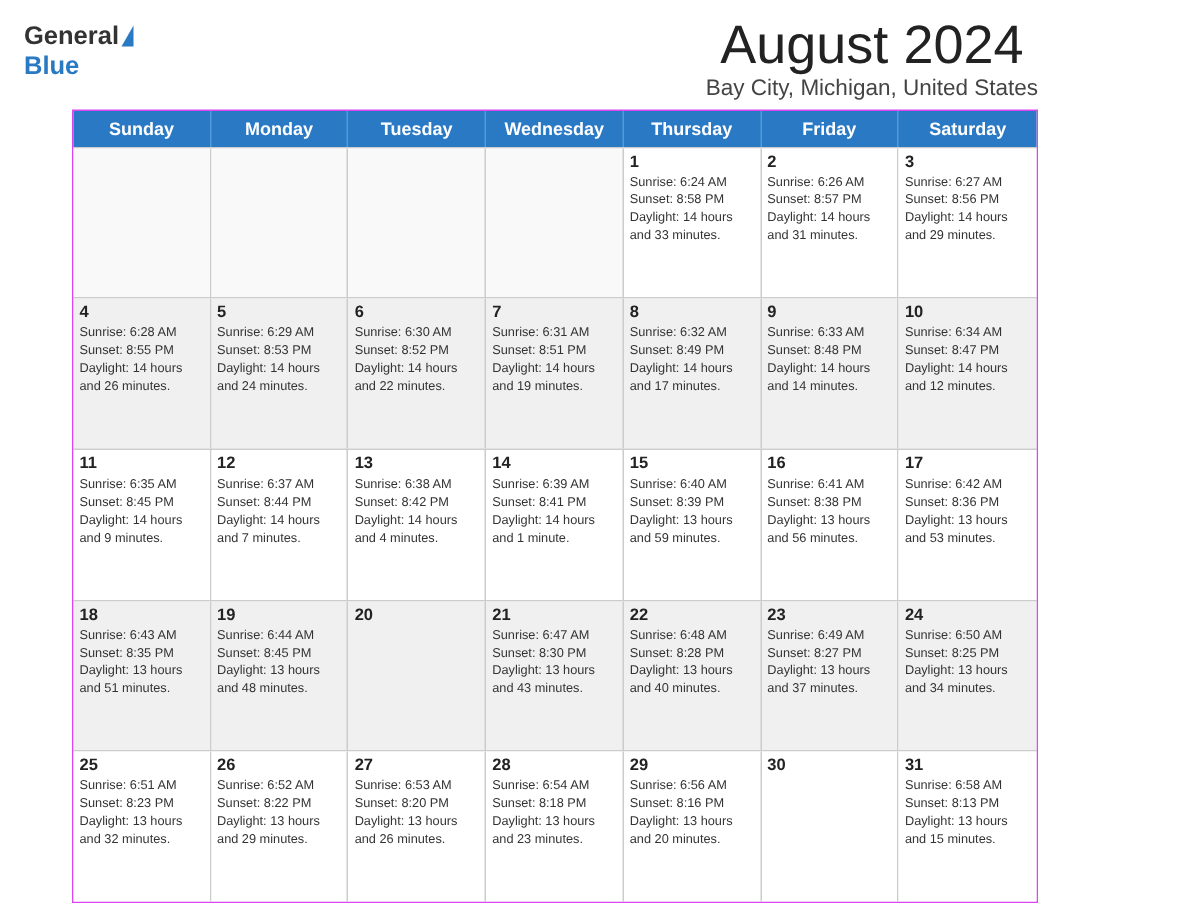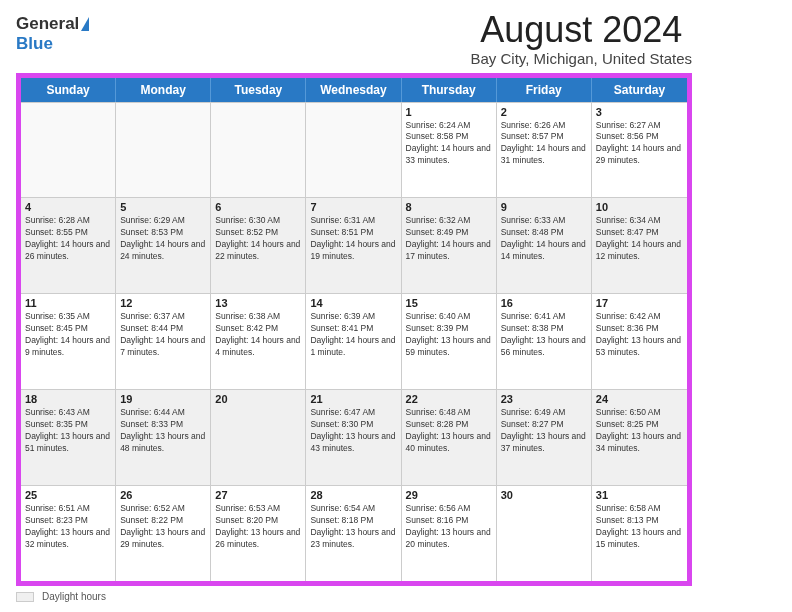--- a/index.html
+++ b/index.html
@@ -52,21 +52,22 @@
       line-height: 1.1;
     }
     .calendar-subtitle {
       font-size: 15px;
       color: #444;
     }
     .calendar {
       flex: 1;
       display: flex;
       flex-direction: column;
-      border: 5px solid #d946ef;
+      border: 1px solid #d946ef;
+      margin-left: 32px;
     }
     .cal-header-row {
       display: grid;
       grid-template-columns: repeat(7, 1fr);
       background: #2979c5;
     }
     .cal-header-cell {
       color: #fff;
       font-size: 12px;
       font-weight: bold;
@@ -271,21 +272,21 @@
         <div class="cal-week">
           <div class="cal-cell shaded">
             <div class="day-num">18</div>
             <div class="day-info" style="white-space: pre-line;">Sunrise: 6:43 AM
 Sunset: 8:35 PM
 Daylight: 13 hours and 51 minutes.</div>
           </div>
           <div class="cal-cell shaded">
             <div class="day-num">19</div>
             <div class="day-info" style="white-space: pre-line;">Sunrise: 6:44 AM
-Sunset: 8:33 PM
+Sunset: 8:45 PM
 Daylight: 13 hours and 48 minutes.</div>
           </div>
           <div class="cal-cell shaded">
             <div class="day-num">20</div>
           </div>
           <div class="cal-cell shaded">
             <div class="day-num">21</div>
             <div class="day-info" style="white-space: pre-line;">Sunrise: 6:47 AM
 Sunset: 8:30 PM
 Daylight: 13 hours and 43 minutes.</div>
@@ -346,17 +347,13 @@
           <div class="cal-cell">
             <div class="day-num">31</div>
             <div class="day-info" style="white-space: pre-line;">Sunrise: 6:58 AM
 Sunset: 8:13 PM
 Daylight: 13 hours and 15 minutes.</div>
           </div>
         </div>
       </div>
   </div>
 
-  <div class="footer">
-    <span class="daylight-box"></span>
-    <span>Daylight hours</span>
-  </div>
 </div>
 
 </body></html>

